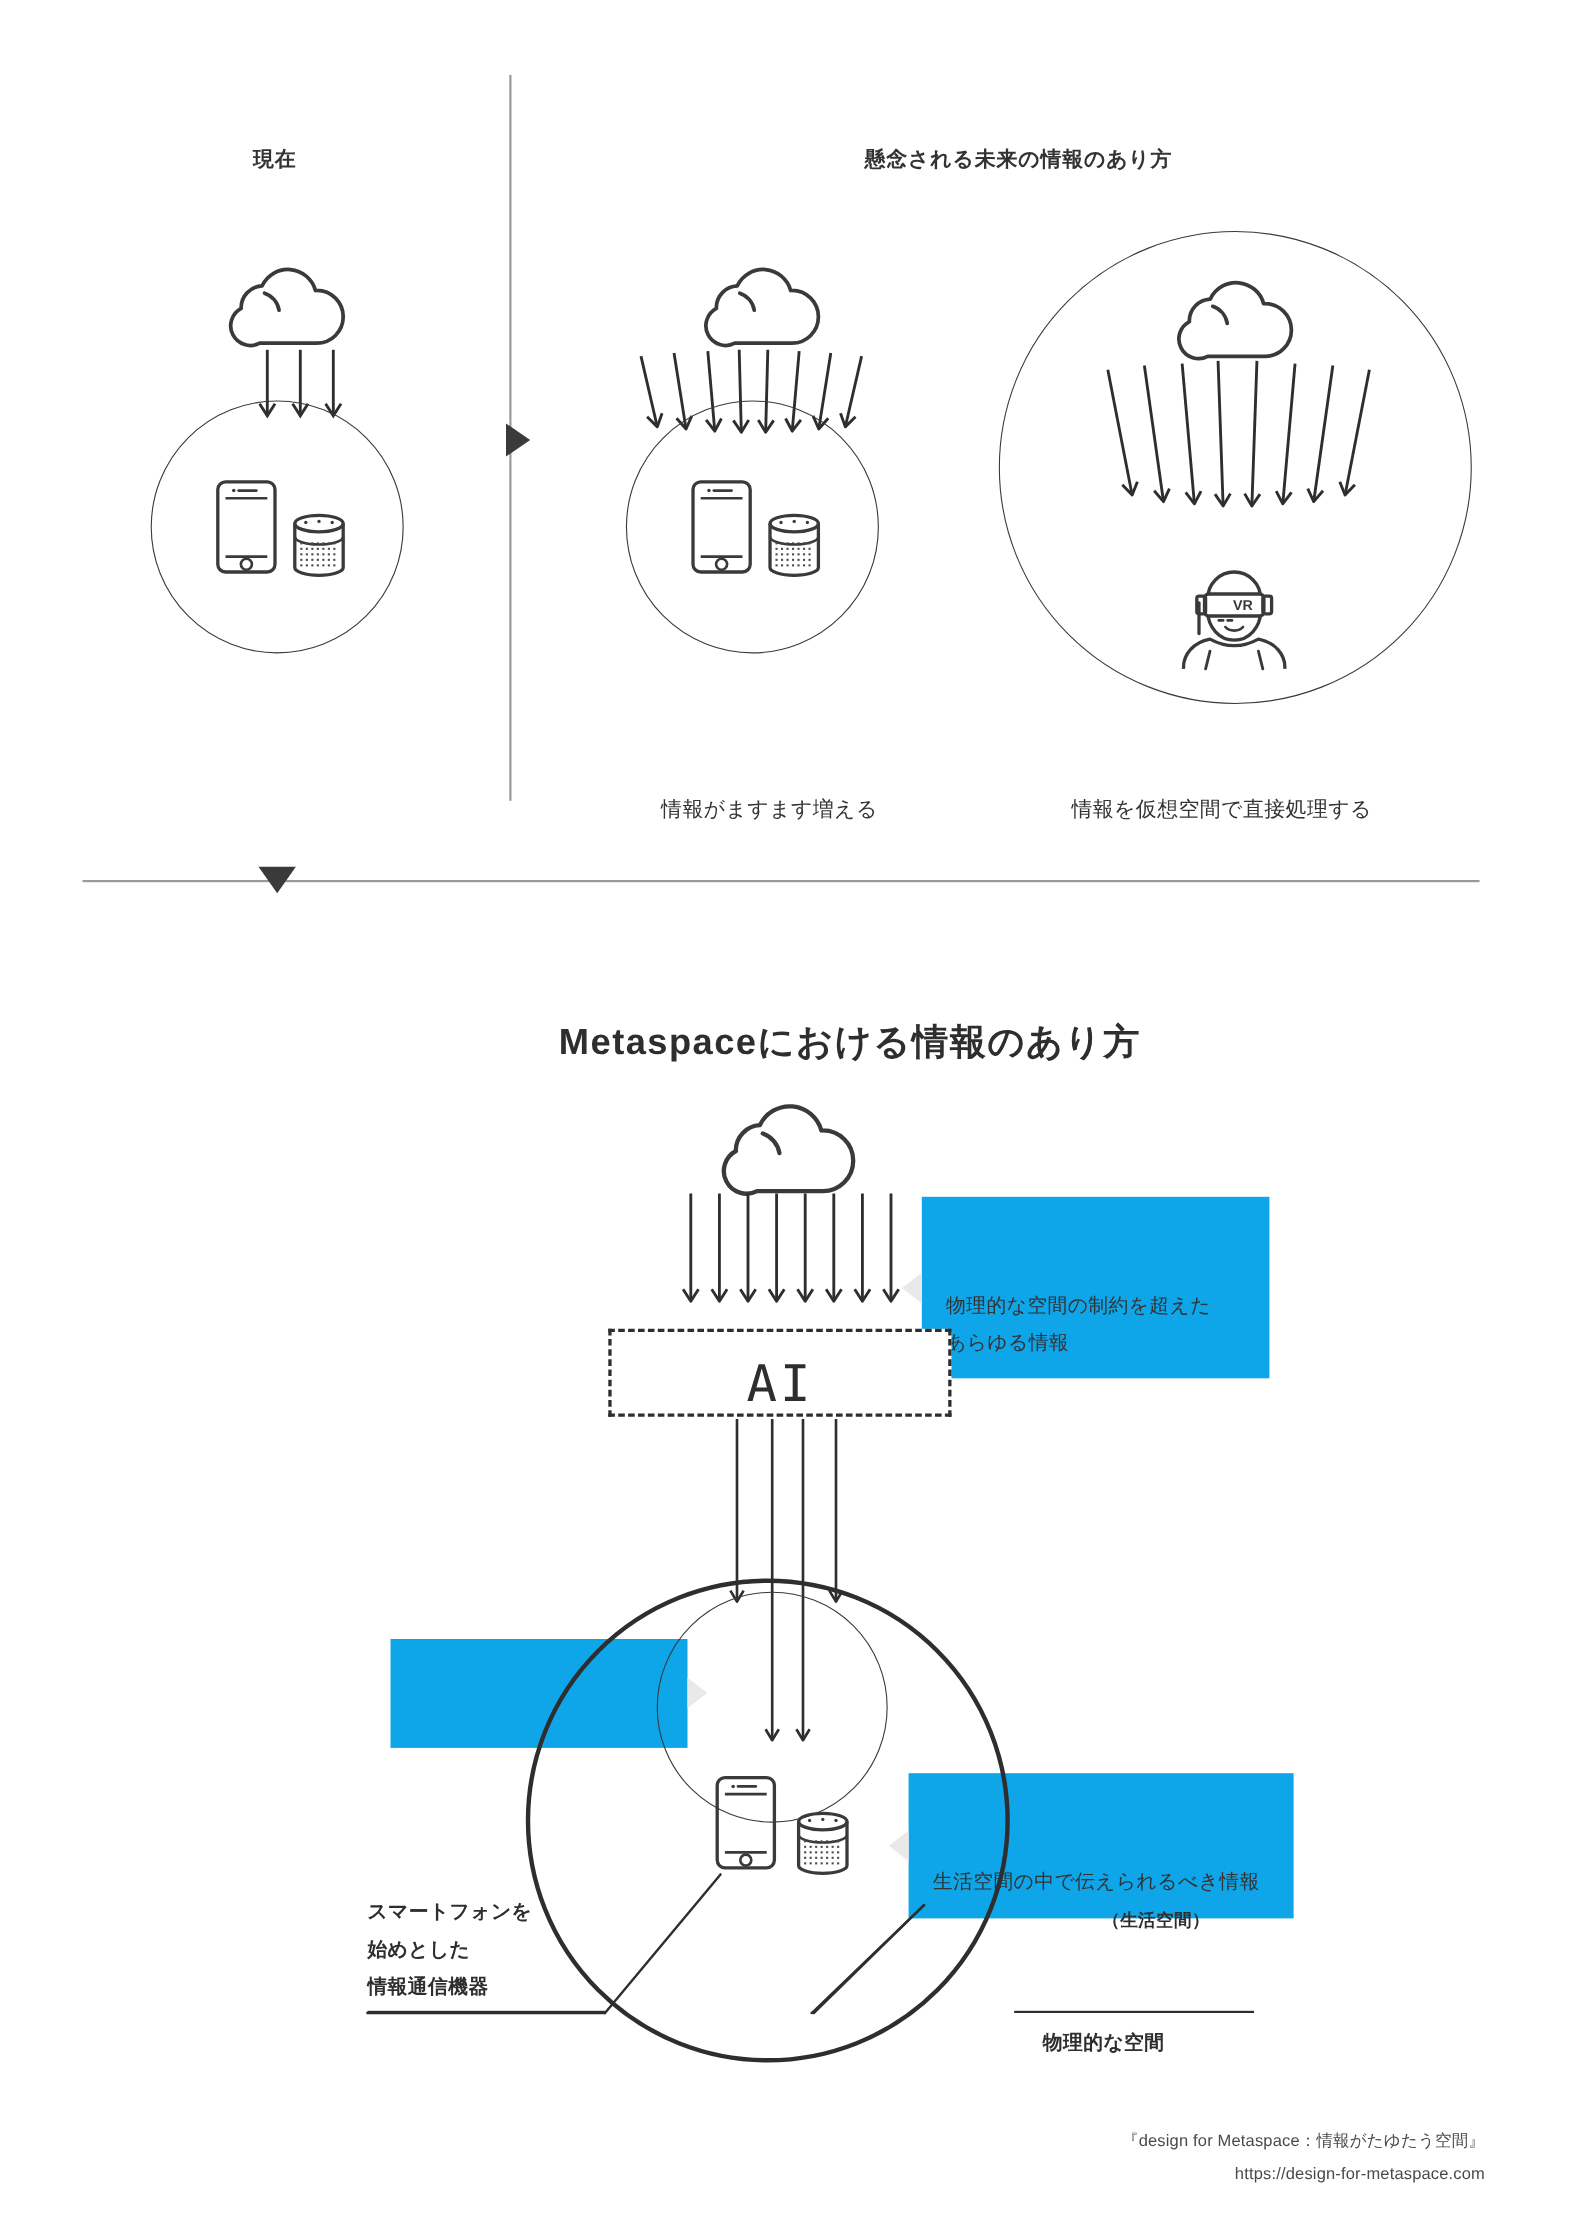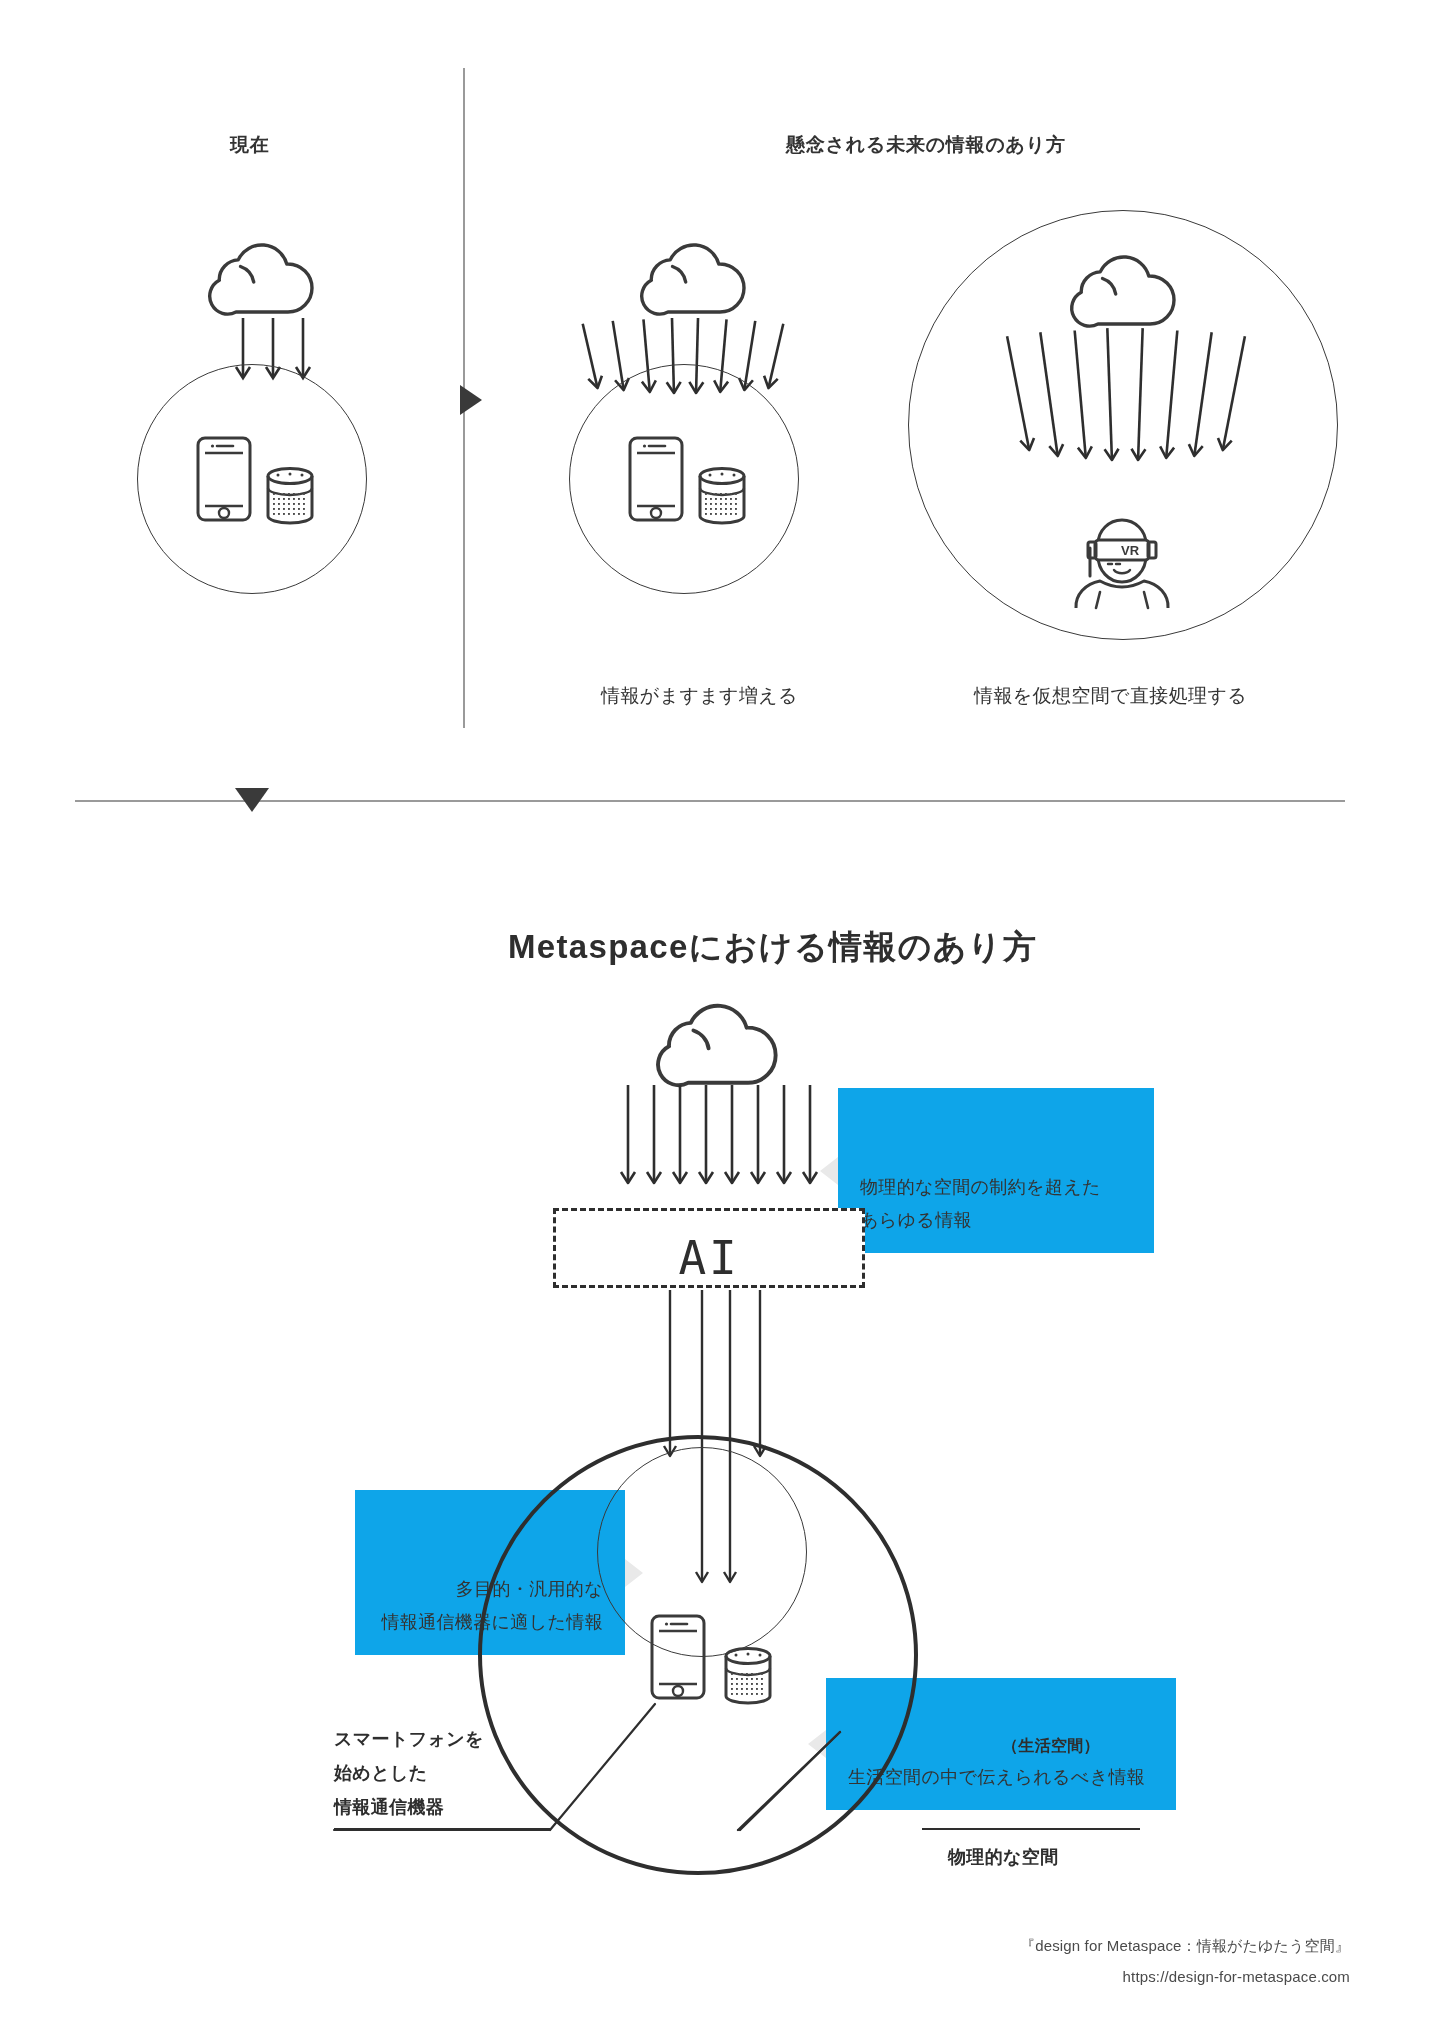--- a/index.html
+++ b/index.html
@@ -25,20 +25,21 @@
     color: #333;
     letter-spacing: .04em;
     white-space: nowrap;
   }
   .cap {
     font-size: 19px;
     font-weight: normal;
     color: #333;
     letter-spacing: .02em;
     white-space: nowrap;
+    margin-top: 40px;
   }
   .title-main {
     font-size: 33px;
     font-weight: bold;
     color: #2e2e2e;
     letter-spacing: .04em;
     white-space: nowrap;
   }
   .callout {
     background: #0ea5e9;
@@ -441,22 +442,20 @@
         <polyline points="36,282 42,292 48,282"></polyline>
       <line x1="70" y1="0" x2="70" y2="290"></line>
         <polyline points="64,282 70,292 76,282"></polyline>
       <line x1="100" y1="0" x2="100" y2="164"></line>
         <polyline points="94,156 100,166 106,156"></polyline>
     </g>
   </svg>
 
   <div class="abs callout right-tail" style="left:355px; top:1325px; width:270px; text-align:right;">
     <span class="tail"></span>
-    <span>多目的・汎用的な
-情報通信機器に適した情報</span>
   </div>
 
   <div class="abs callout left-tail" style="left:826px; top:1348px; width:350px;">
     <span class="tail"></span>
     <span>生活空間の中で伝えられるべき情報</span>
   </div>
 
   <div class="abs circle thick" style="left:478px; top:1435px; width:440px; height:440px;"></div>
 
   <div class="abs circle" style="left:597px; top:1447px; width:210px; height:210px;"></div>

